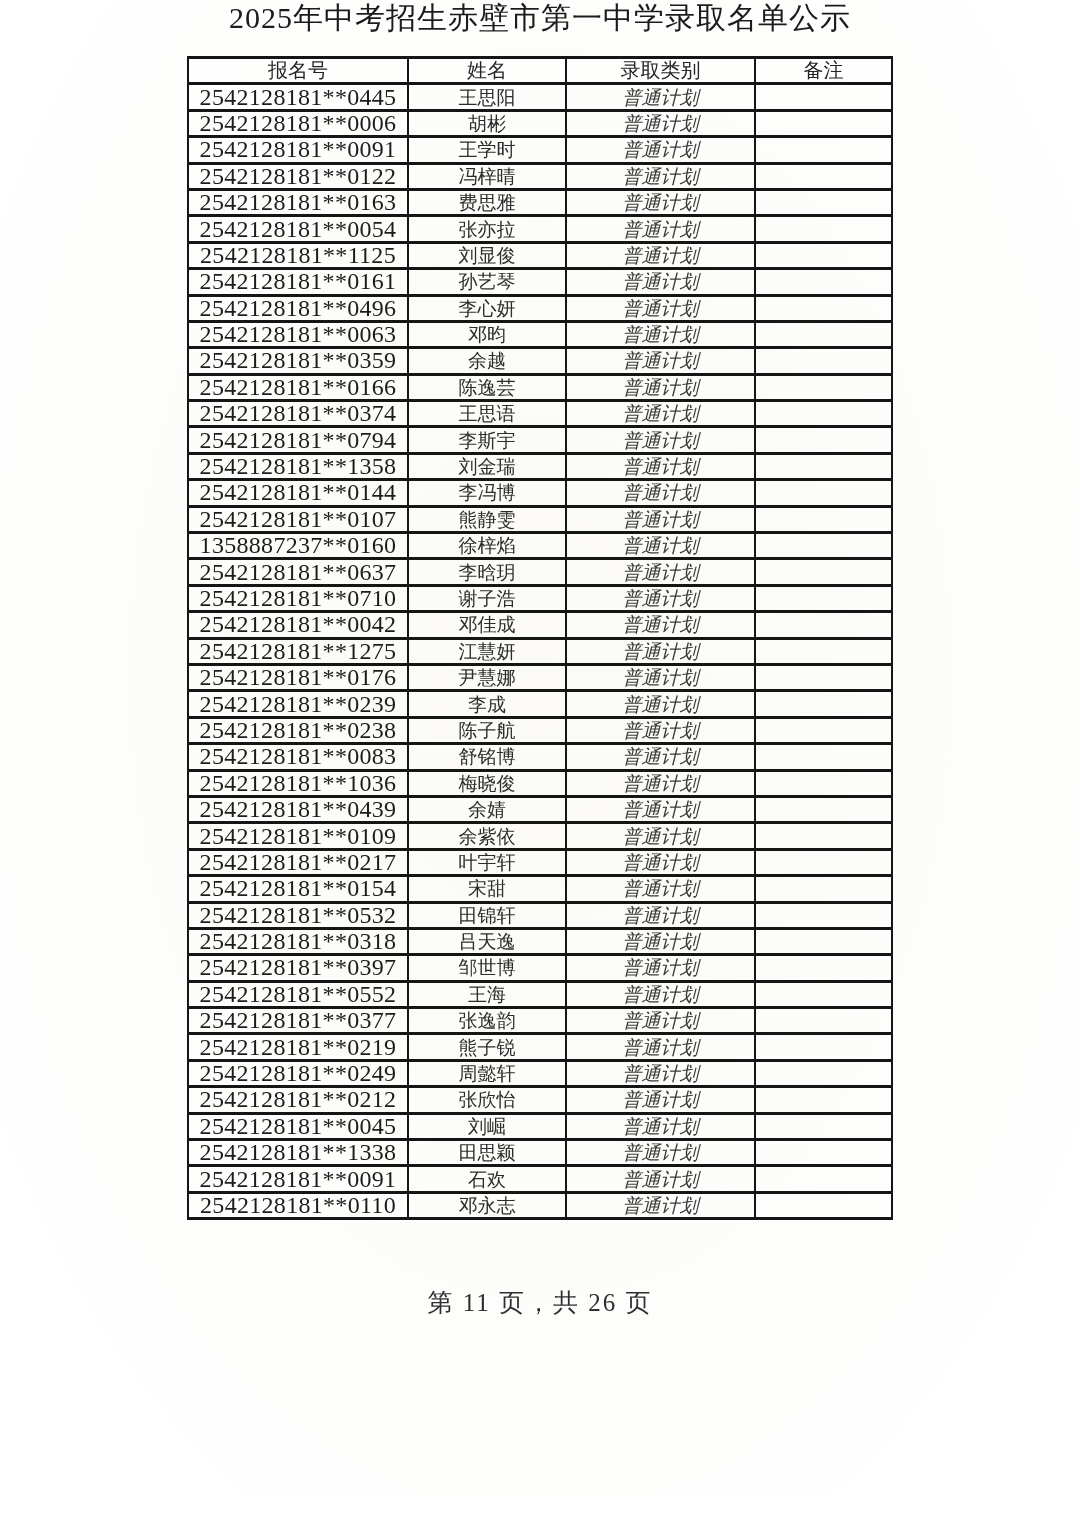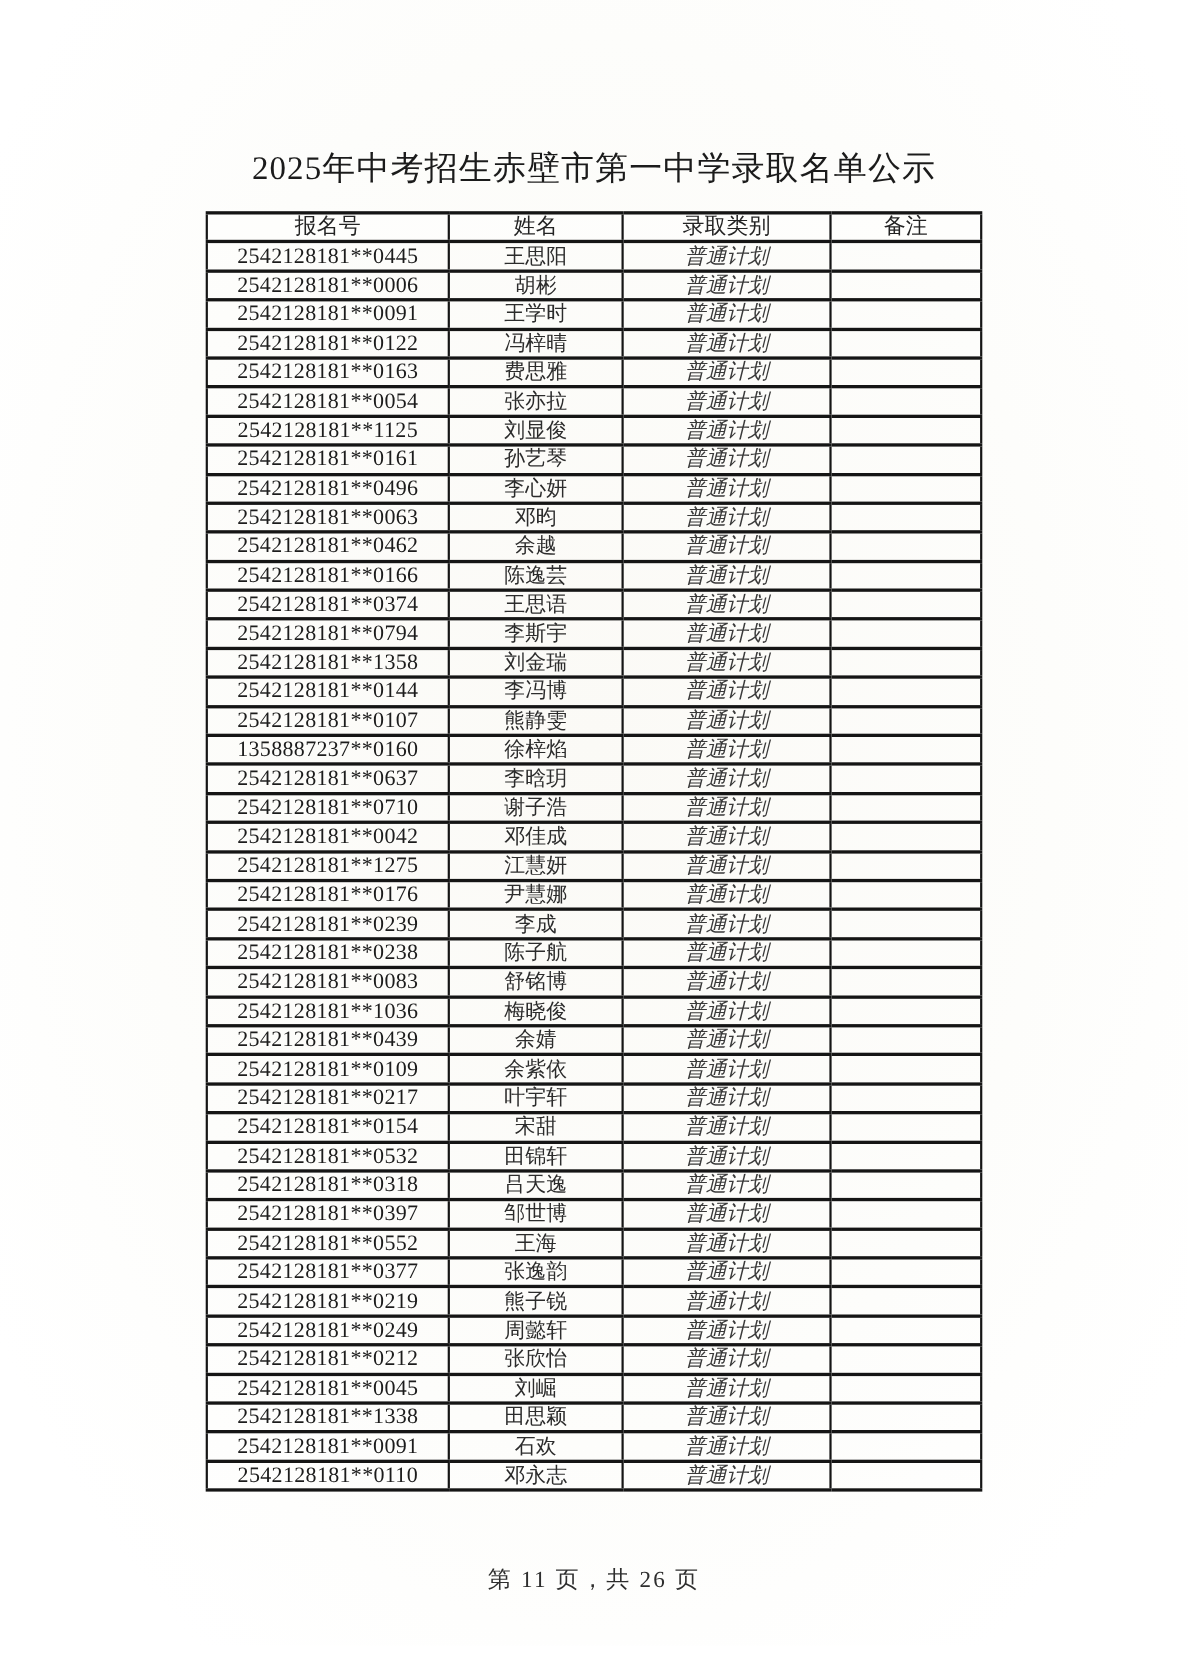--- a/index.html
+++ b/index.html
@@ -12,21 +12,20 @@
     background: #ffffff;
     font-family: "Liberation Serif", "DejaVu Serif", serif;
     color: #222;
     overflow: hidden;
   }
   .page {
     position: relative;
     width: 1080px;
     height: 1496px;
     box-sizing: border-box;
-    padding-top: 136px;
     background: radial-gradient(ellipse at 50% 45%, #fbfaf6 0%, #fdfdfb 55%, #ffffff 85%);
   }
   .page-title {
     margin: 0 0 20px 0;
     text-align: center;
     font-size: 30px;
     line-height: 36px;
     font-weight: 400;
     color: #1b1b1b;
     letter-spacing: 1px;
@@ -52,37 +51,37 @@
     overflow: hidden;
     font-weight: 400;
   }
   .admission-table th {
     color: #232323;
     font-size: 20px;
     background: rgba(255,255,255,0.35);
   }
   .admission-table td.cell-regno {
     color: #1c1c1c;
-    font-size: 20px;
+    font-size: 24px;
     letter-spacing: 0.3px;
   }
   .admission-table td.cell-name {
     color: #2c2c2c;
   }
   .admission-table td.cell-category {
     color: #3a3a3a;
     font-style: italic;
   }
   .admission-table td.cell-remark {
     color: #2c2c2c;
   }
   .page-footer {
     margin-top: 66px;
     text-align: center;
-    font-size: 21px;
+    font-size: 25px;
     color: #2e2e2e;
     letter-spacing: 2px;
   }
 </style>
 </head>
 <body>
 
 <main class="page">
 
   <h1 class="page-title">2025年中考招生赤壁市第一中学录取名单公示</h1>
@@ -157,21 +156,21 @@
           <td class="cell-category">普通计划</td>
           <td class="cell-remark"></td>
         </tr>
         <tr>
           <td class="cell-regno">2542128181**0063</td>
           <td class="cell-name">邓昀</td>
           <td class="cell-category">普通计划</td>
           <td class="cell-remark"></td>
         </tr>
         <tr>
-          <td class="cell-regno">2542128181**0462</td>
+          <td class="cell-regno">2542128181**0359</td>
           <td class="cell-name">余越</td>
           <td class="cell-category">普通计划</td>
           <td class="cell-remark"></td>
         </tr>
         <tr>
           <td class="cell-regno">2542128181**0166</td>
           <td class="cell-name">陈逸芸</td>
           <td class="cell-category">普通计划</td>
           <td class="cell-remark"></td>
         </tr>

